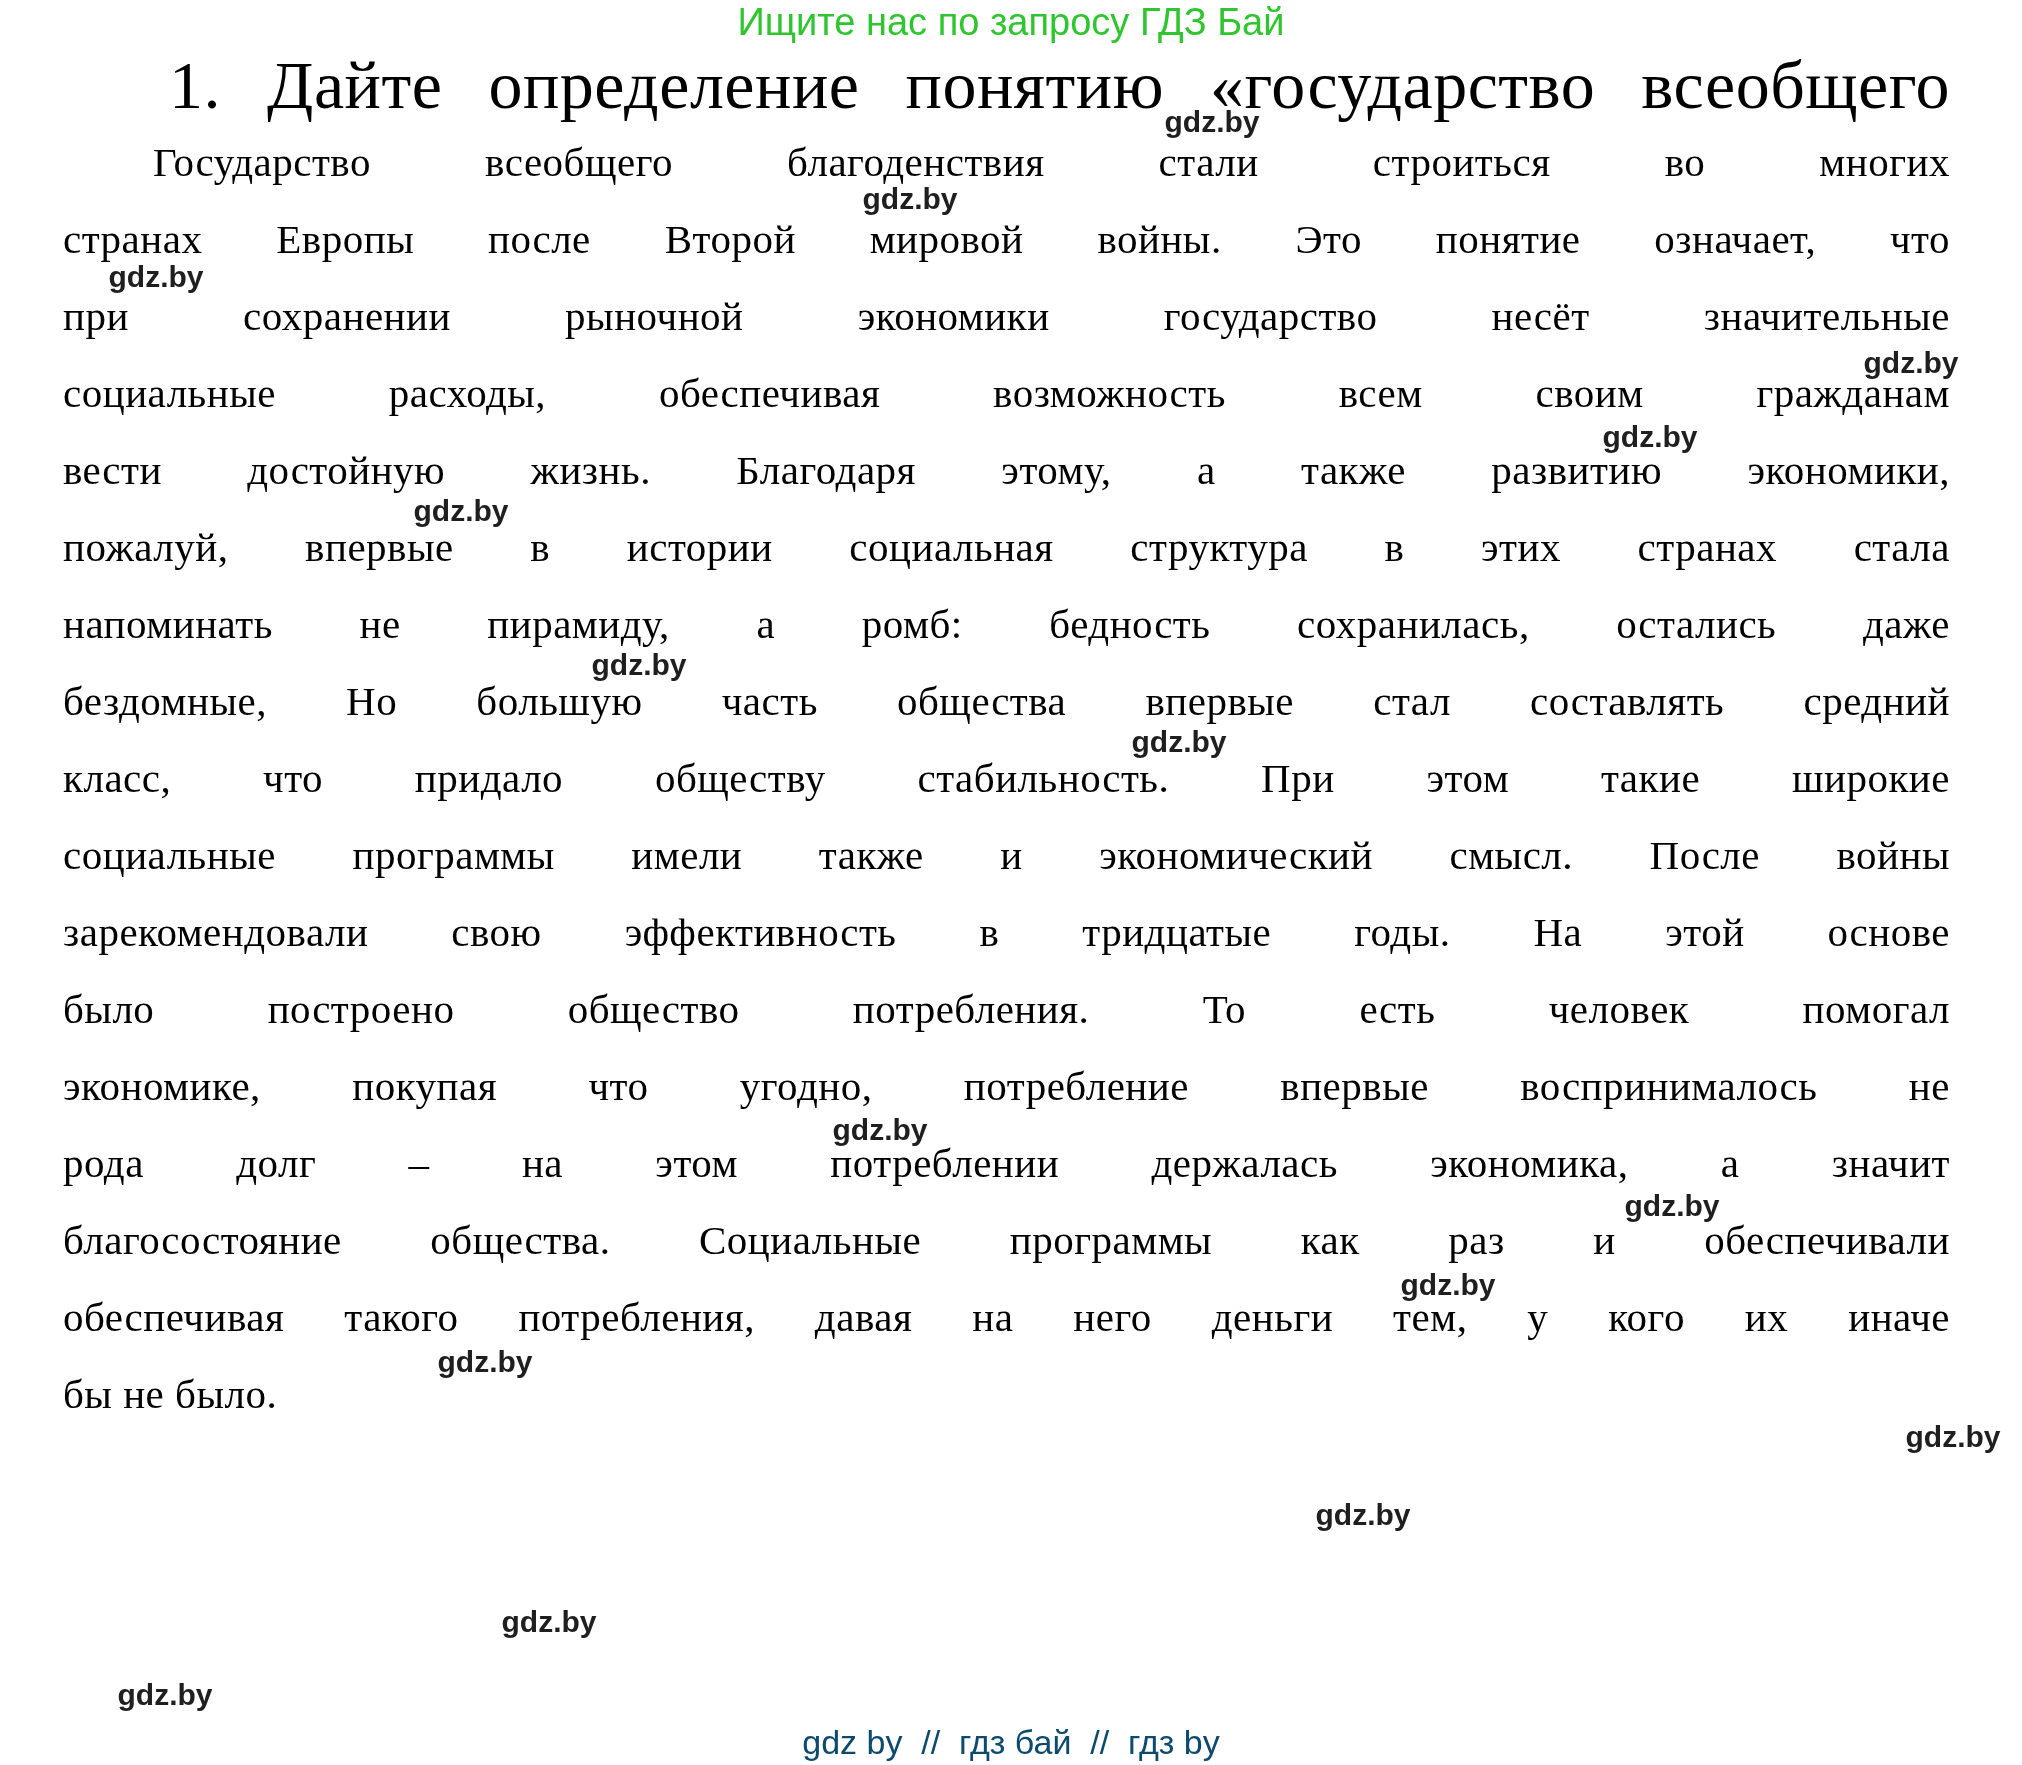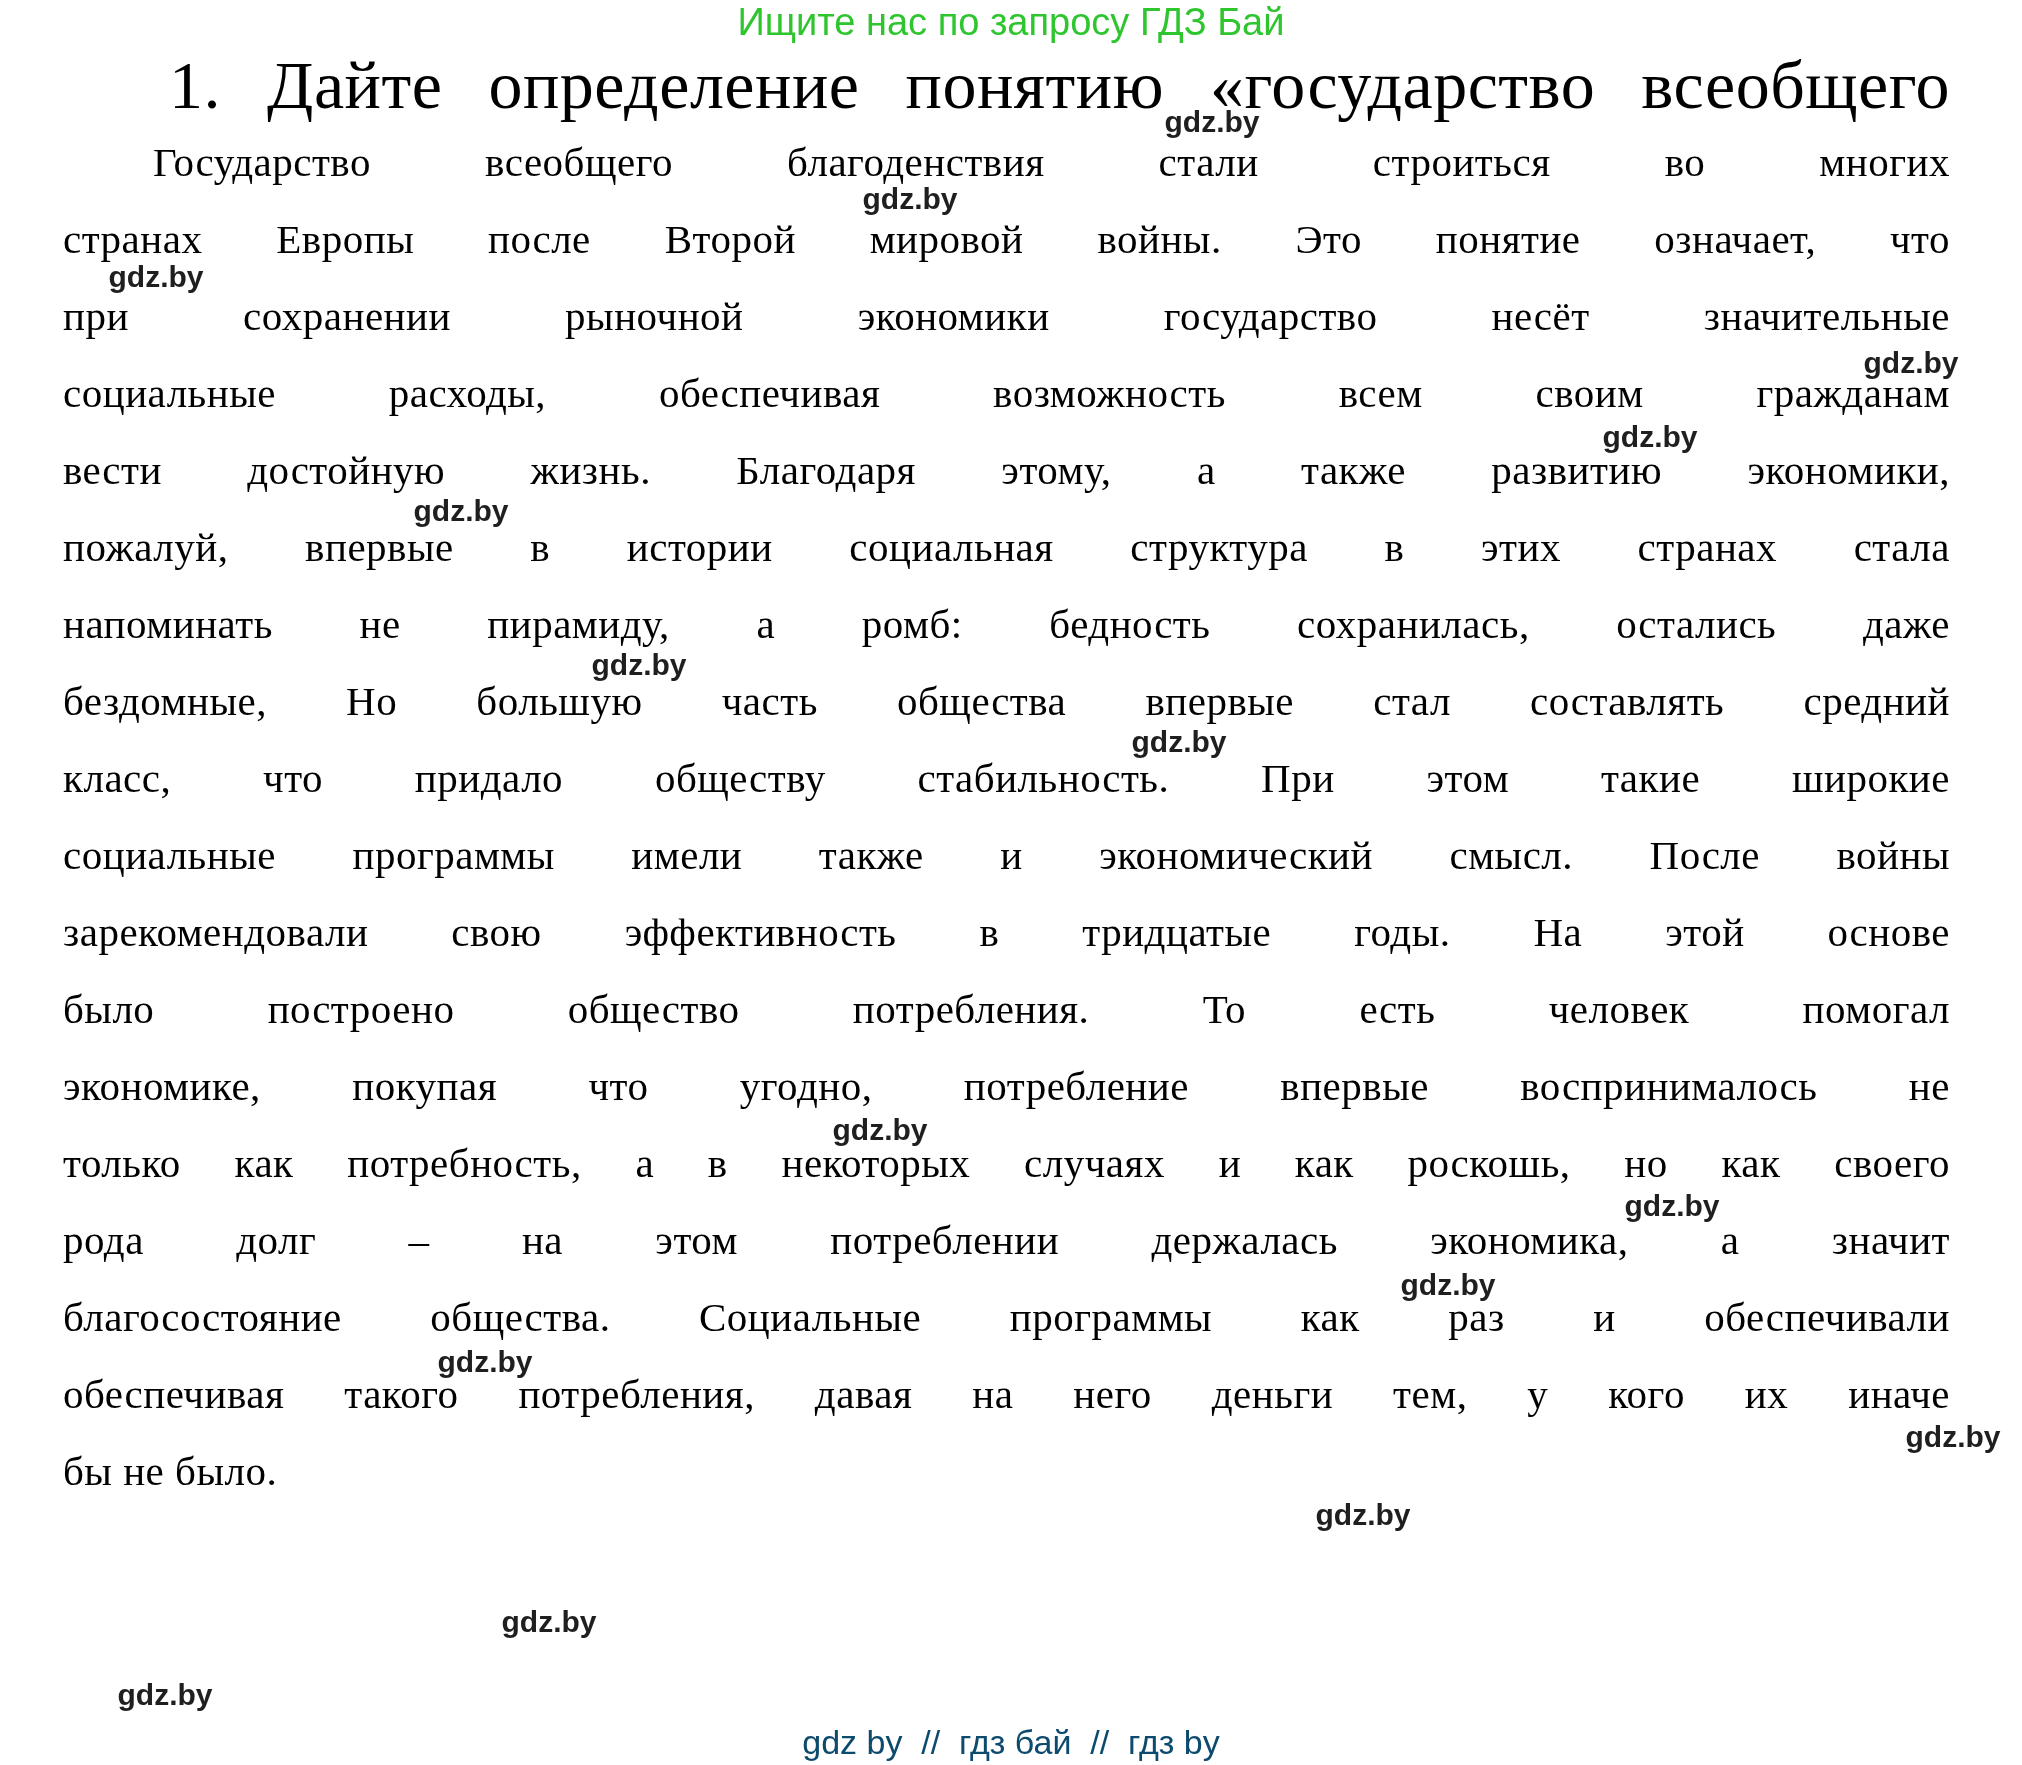--- a/index.html
+++ b/index.html
@@ -86,21 +86,20 @@
     <div class="line">социальные расходы, обеспечивая возможность всем своим гражданам</div>
     <div class="line">вести достойную жизнь. Благодаря этому, а также развитию экономики,</div>
     <div class="line">пожалуй, впервые в истории социальная структура в этих странах стала</div>
     <div class="line">напоминать не пирамиду, а ромб: бедность сохранилась, остались даже</div>
     <div class="line">бездомные, Но большую часть общества впервые стал составлять средний</div>
     <div class="line">класс, что придало обществу стабильность. При этом такие широкие</div>
     <div class="line">социальные программы имели также и экономический смысл. После войны</div>
     <div class="line">зарекомендовали свою эффективность в тридцатые годы. На этой основе</div>
     <div class="line">было построено общество потребления. То есть человек помогал</div>
     <div class="line">экономике, покупая что угодно, потребление впервые воспринималось не</div>
-    <div class="line">только как потребность, а в некоторых случаях и как роскошь, но как своего</div>
     <div class="line">рода долг – на этом потреблении держалась экономика, а значит</div>
     <div class="line">благосостояние общества. Социальные программы как раз и обеспечивали</div>
     <div class="line">обеспечивая такого потребления, давая на него деньги тем, у кого их иначе</div>
     <div class="line last-line">бы не было.</div>
   </div>
 
   <span class="wm" style="left:1212px; top:122px;">gdz.by</span>
   <span class="wm" style="left:910px;  top:199px;">gdz.by</span>
   <span class="wm" style="left:156px;  top:277px;">gdz.by</span>
   <span class="wm" style="left:1911px; top:363px;">gdz.by</span>

